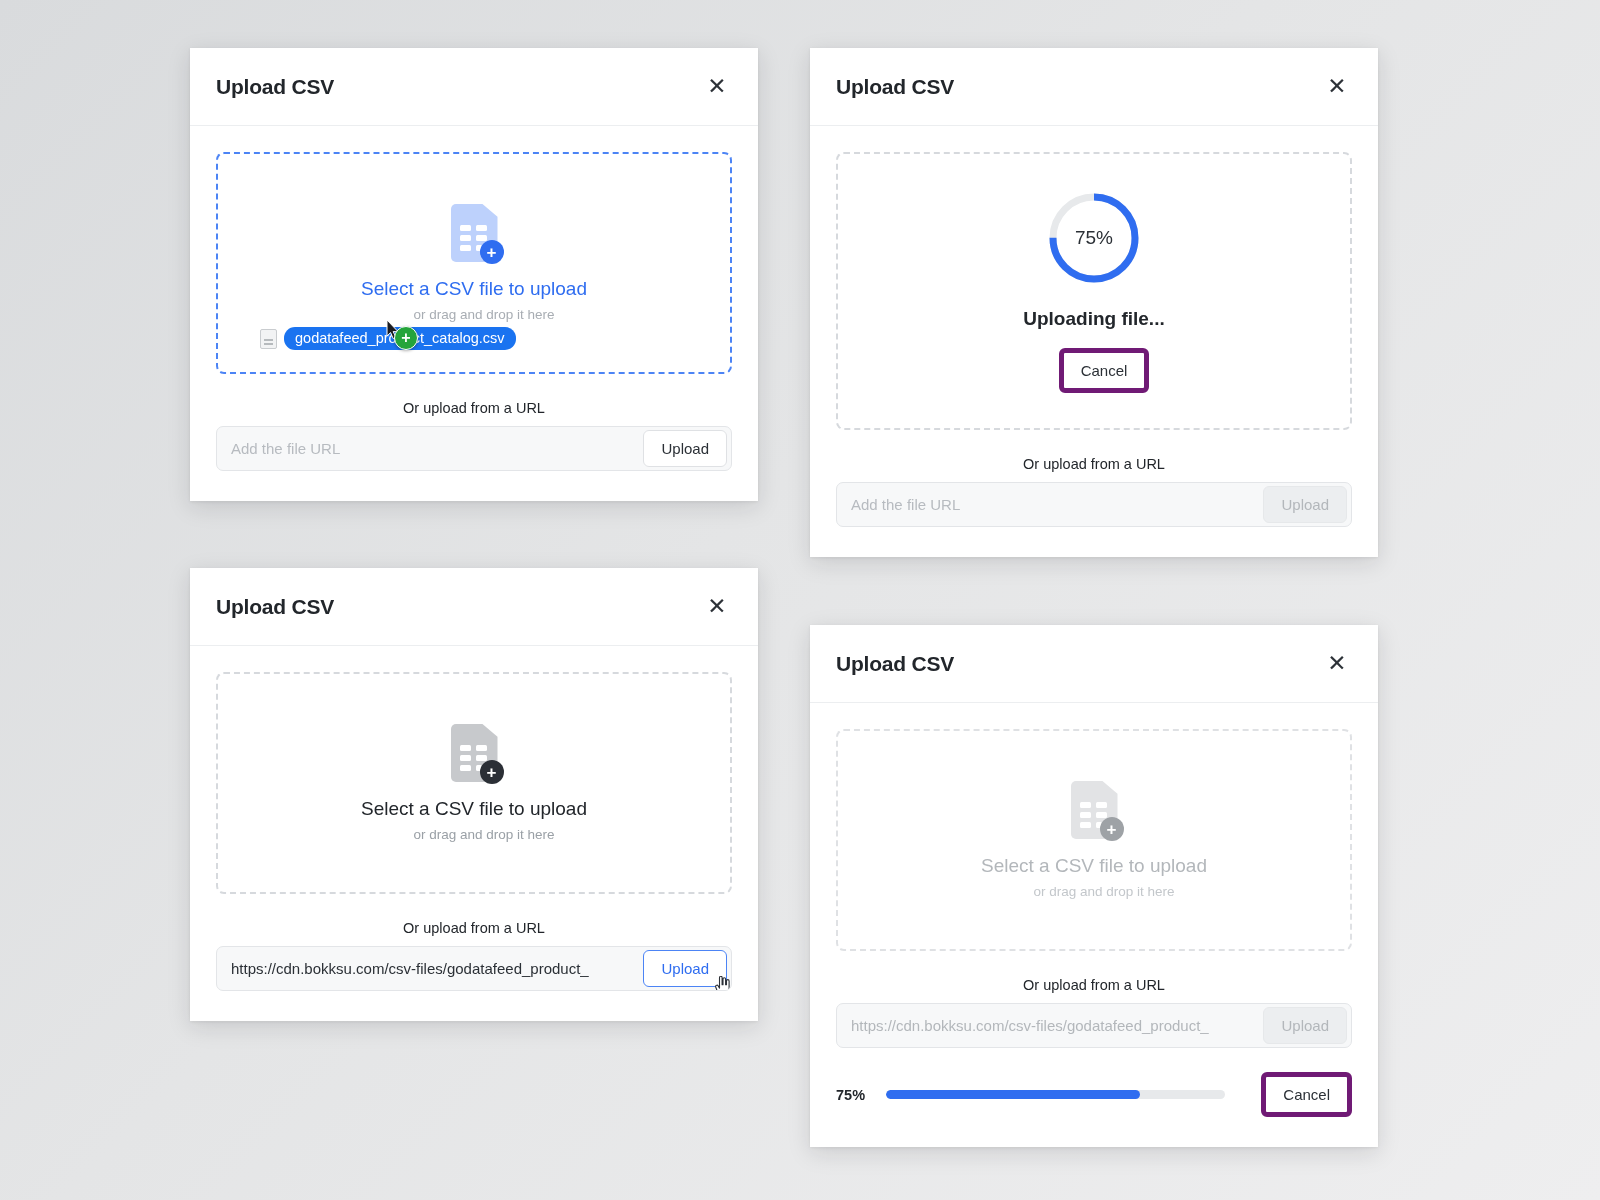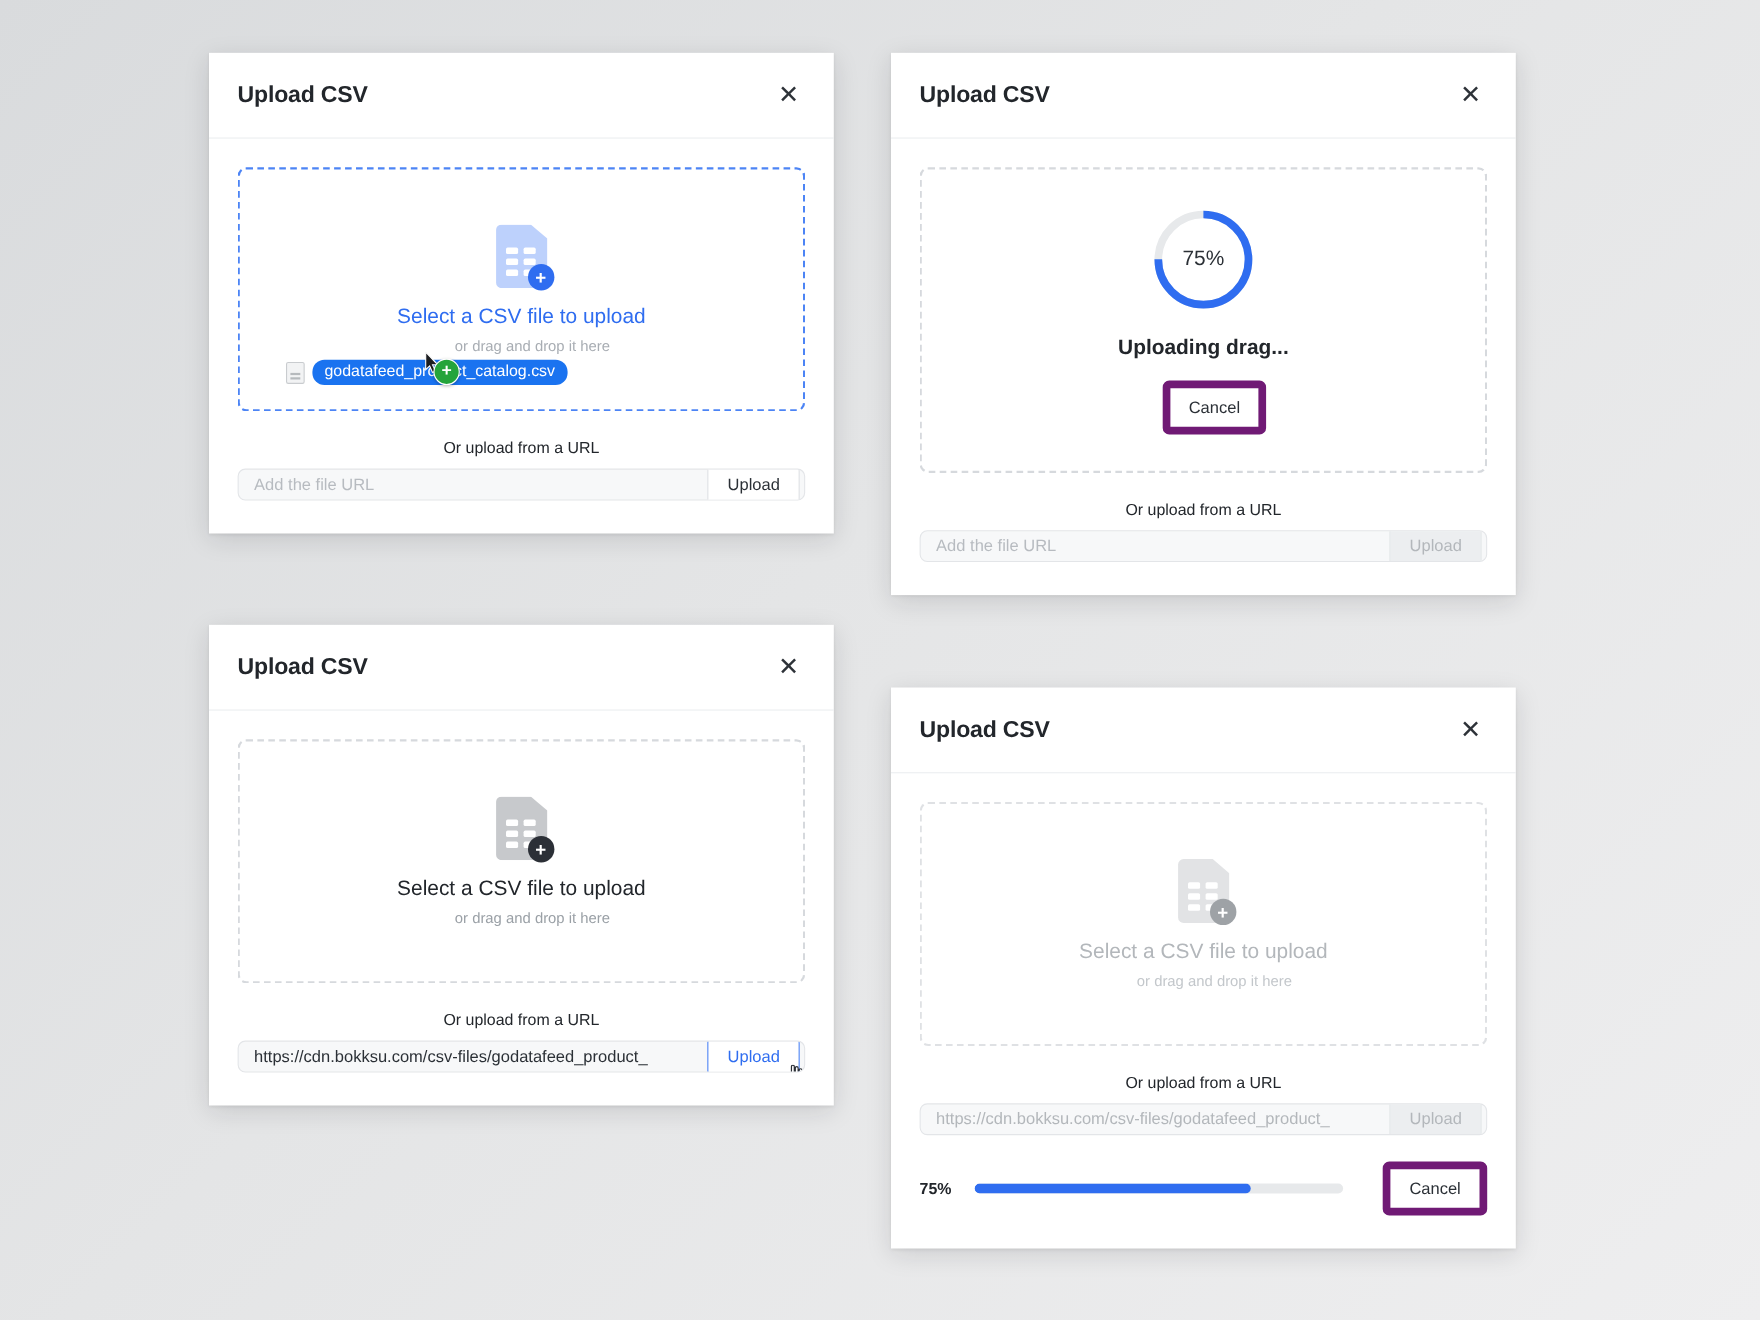--- a/index.html
+++ b/index.html
@@ -121,21 +121,21 @@
     width: 14px; height: 20px;
   }
 
   
   .url-label { font-size: 14.5px; font-weight: normal; color: #22262b; margin: 26px 0 10px 0; text-align: center; }
   .url-row {
     display: flex; align-items: center;
     background: #f7f8f9;
     border: 1px solid #e3e5e8;
     border-radius: 7px;
-    height: 29px;
+    height: 45px;
     padding: 0 4px 0 0;
     overflow: hidden;
   }
   .url-input {
     flex: 1; border: none; background: transparent; outline: none;
     font-size: 15px; color: #2b3036; padding: 0 14px;
     font-family: "Liberation Sans", sans-serif;
     min-width: 0;
   }
   .url-input::placeholder { color: #b7bbc0; }
@@ -162,21 +162,21 @@
   .ring { position: relative; width: 96px; height: 96px; }
   .ring svg { transform: rotate(-90deg); display: block; }
   .ring-label {
     position: absolute; inset: 0;
     display: flex; align-items: center; justify-content: center;
     font-size: 19px; color: #2b3036;
   }
   .uploading-text { font-size: 19px; font-weight: bold; color: #22262b; margin-top: 22px; }
   .btn-cancel {
     margin-top: 18px;
-    background: #ffffff; border: 7px solid #701a75; color: #2b3036; margin-left: 20px;
+    background: #ffffff; border: 5px solid #701a75; color: #2b3036; margin-left: 20px;
   }
 
   
   .progress-row { display: flex; align-items: center; gap: 16px; margin-top: 24px; }
   .progress-pct { font-size: 14.5px; font-weight: bold; color: #22262b; min-width: 34px; }
   .progress-track {
     flex: 1; height: 9px; border-radius: 5px; background: #e7e9eb; overflow: hidden;
   }
   .progress-fill { height: 100%; border-radius: 5px; background: #2f6df0; }
   .cursor-hand { position: absolute; right: -4px; bottom: -10px; width: 17px; height: 21px; }
@@ -233,21 +233,21 @@
   <div class="dlg-body">
     <div class="dropzone" style="height:278px;">
       <div class="ring-wrap">
         <div class="ring">
           <svg width="96" height="96" viewBox="0 0 96 96">
             <circle cx="48" cy="48" r="41" fill="none" stroke="#e7e9eb" stroke-width="7"></circle>
             <circle id="ring-arc" cx="48" cy="48" r="41" fill="none" stroke="#2f6df0" stroke-width="7" stroke-linecap="butt" stroke-dasharray="257.6" stroke-dashoffset="64.4"></circle>
           </svg>
           <div class="ring-label">75%</div>
         </div>
-        <div class="uploading-text">Uploading drag...</div>
+        <div class="uploading-text">Uploading file...</div>
         <button class="btn btn-cancel">Cancel</button>
       </div>
     </div>
 
     <div class="url-label">Or upload from a URL</div>
     <div class="url-row">
       <input class="url-input" type="text" disabled="" placeholder="Add the file URL" style="">
       <button class="btn btn-upload disabled">Upload</button>
     </div>
   </div>

